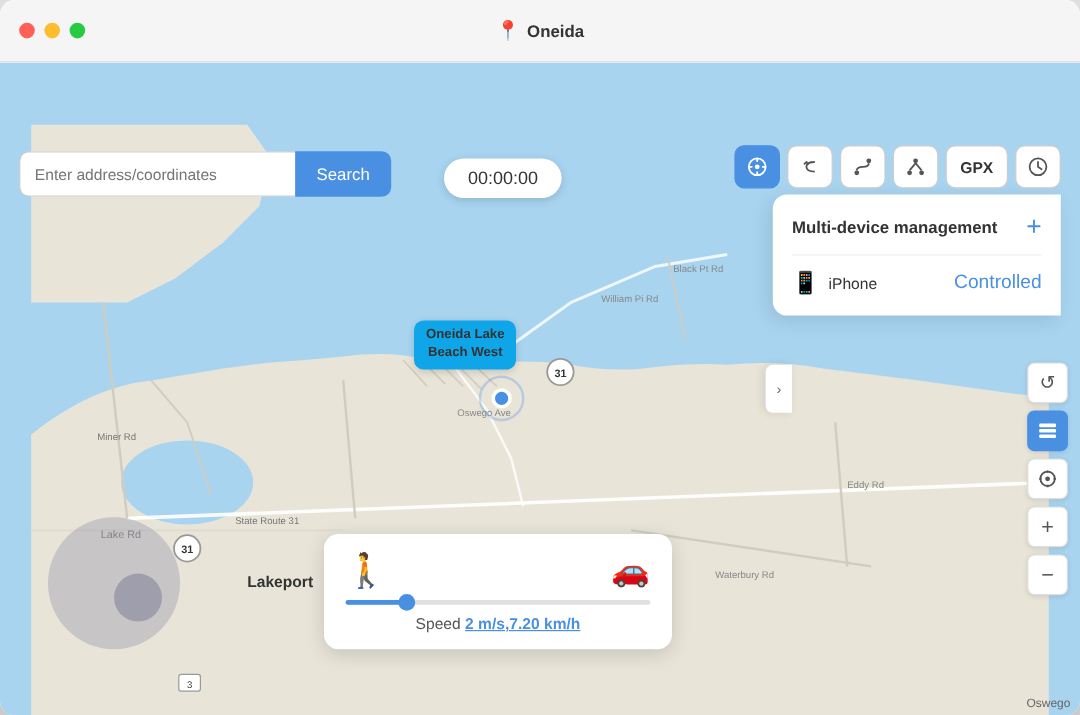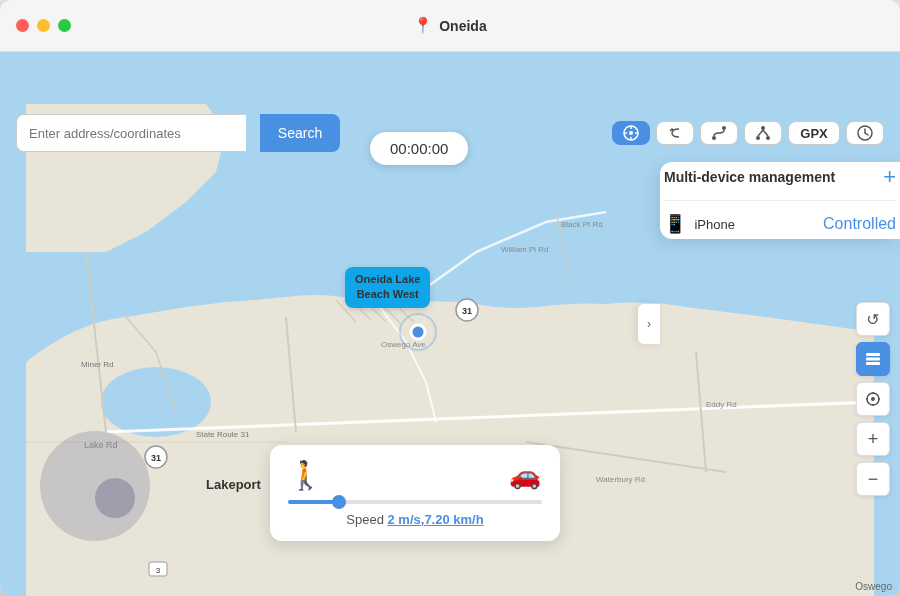--- a/index.html
+++ b/index.html
@@ -76,21 +76,22 @@
       right: 0;
       z-index: 50;
       display: flex;
       align-items: center;
       padding: 0 16px;
       justify-content: space-between;
     }
 
     .search-area {
       display: flex;
-      gap: 14px;
+      gap: 0;
+      margin-top: 12px;
     }
 
     .search-input {
       width: 230px;
       height: 38px;
       border: 1.5px solid #ccc;
       border-right: none;
       border-radius: 8px 0 0 8px;
       padding: 0 12px;
       font-size: 13px;
@@ -112,21 +113,21 @@
     }
 
     .toolbar-right {
       display: flex;
       align-items: center;
       gap: 6px;
     }
 
     .tool-btn {
       width: 38px;
-      height: 24px;
+      height: 36px;
       border: 1.5px solid #ccc;
       border-radius: 8px;
       background: #fff;
       display: flex;
       align-items: center;
       justify-content: center;
       cursor: pointer;
       font-size: 16px;
       color: #555;
     }
@@ -270,27 +271,27 @@
       background: rgba(120,120,150,0.5);
       position: relative;
       left: 20px;
       top: 12px;
     }
 
     
     .right-panel {
       position: absolute;
       top: 110px;
-      right: 0;
+      right: 16px;
       width: 240px;
       background: #fff;
       border-radius: 12px 0 0 12px;
       box-shadow: -4px 4px 16px rgba(0,0,0,0.1);
       z-index: 30;
-      padding: 4px;
+      padding: 16px;
     }
 
     .panel-header {
       display: flex;
       justify-content: space-between;
       align-items: center;
       margin-bottom: 12px;
     }
 
     .panel-title {

